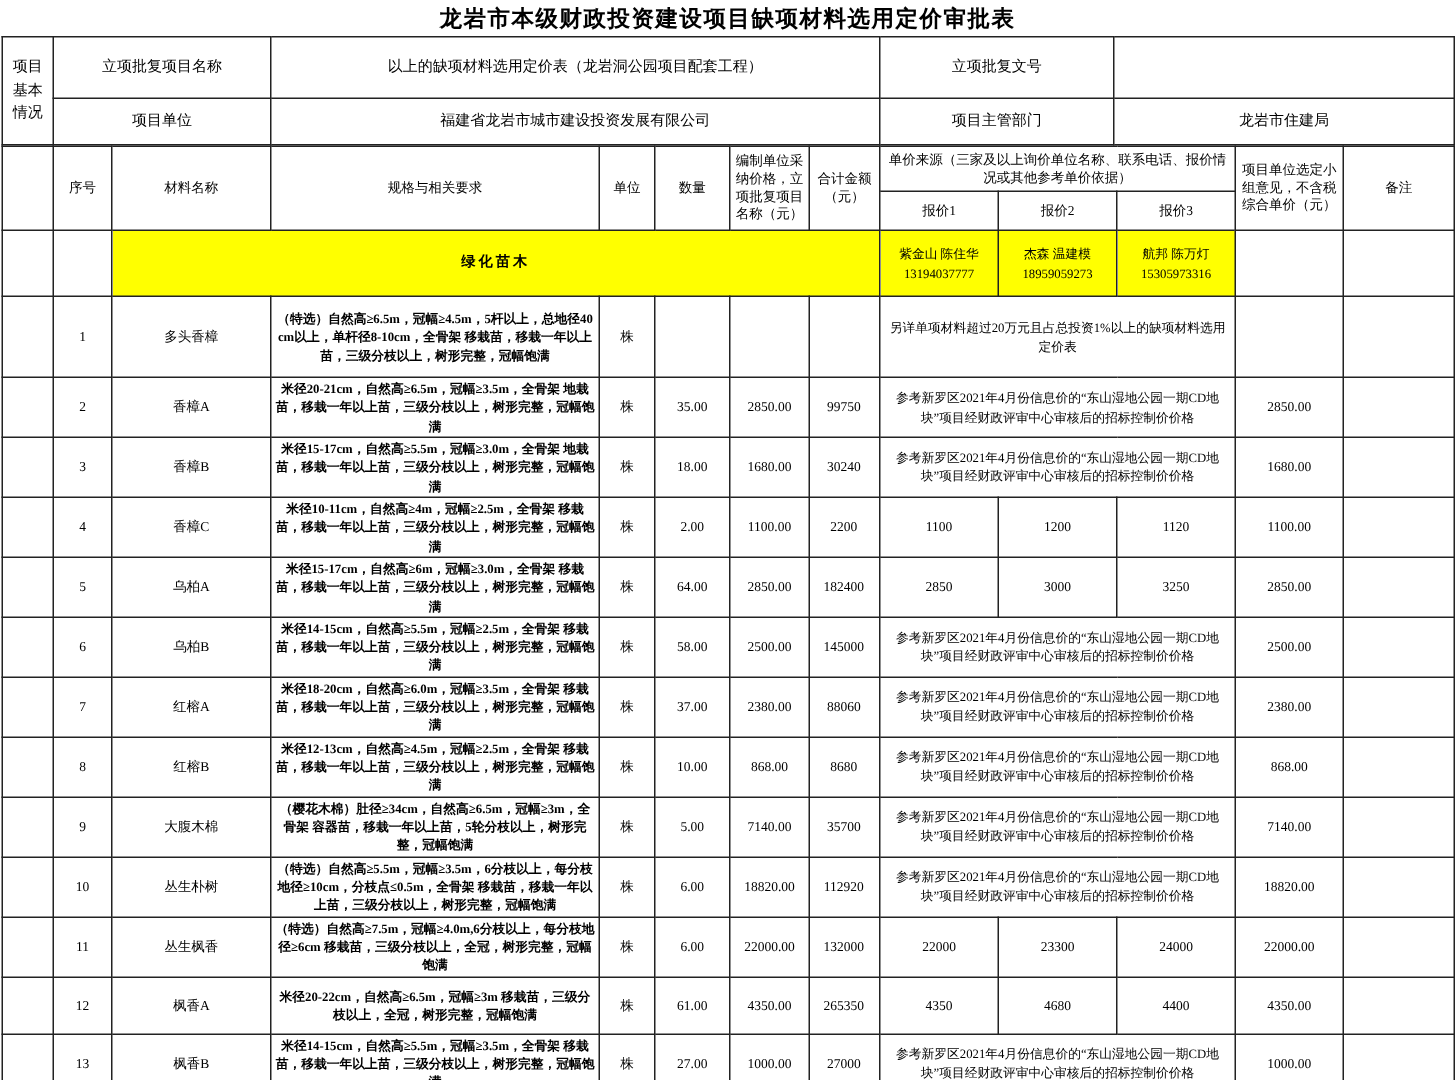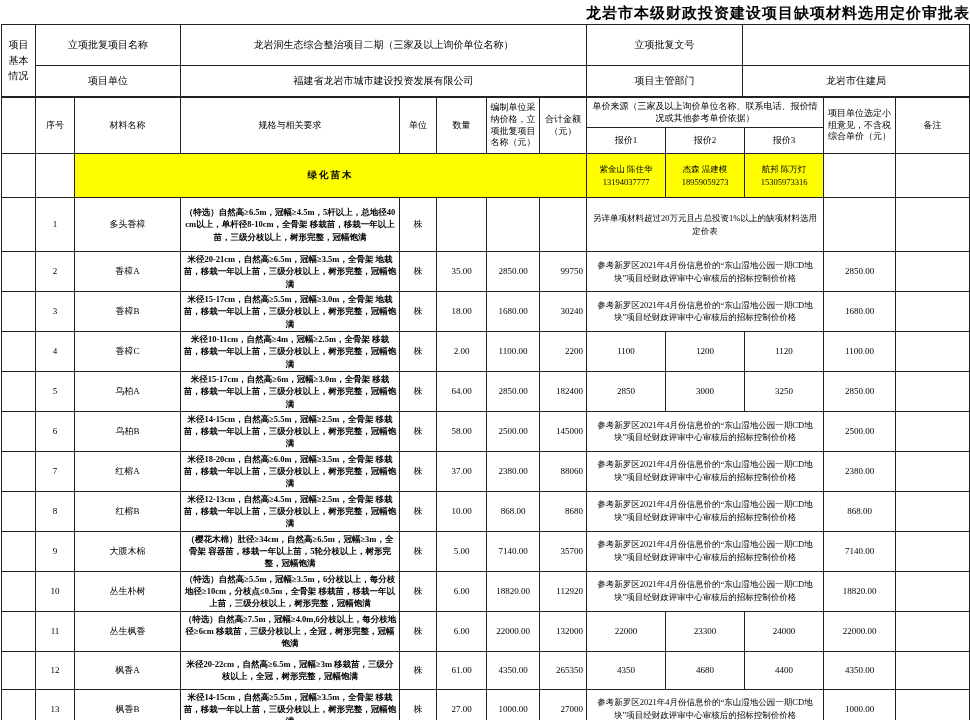--- a/index.html
+++ b/index.html
@@ -1,26 +1,26 @@
 <!DOCTYPE html>
 <html><head>
 <meta charset="utf-8">
 <style>
   html,body{margin:0;padding:0;background:#ffffff;}
   body{font-family:"Liberation Serif","DejaVu Serif",serif;color:#000;}
   .page{width:970px;height:720px;background:#fff;overflow:hidden;position:relative;}
-  .title{height:24px;line-height:26px;text-align:right;font-size:15px;font-weight:bold;letter-spacing:1px;}
+  .title{height:24px;line-height:26px;text-align:center;font-size:15px;font-weight:bold;letter-spacing:1px;}
   table{border-collapse:collapse;table-layout:fixed;margin-left:1px;width:968px;}
   td{border:1px solid #222;font-size:9px;text-align:center;vertical-align:middle;padding:1px 2px;line-height:1.4;overflow:hidden;word-break:break-all;}
   .info td{font-size:10px;}
   .vlabel{font-size:10.5px;line-height:1.55;padding:0 5px;}
   .hdr td{font-size:9px;line-height:1.3;}
   .spec{font-size:8.5px;line-height:1.45;font-weight:bold;}
   .src{font-size:8.5px;line-height:1.5;font-family:Liberation Serif, serif;}
-  .num{text-align:right;padding-right:3px;}
+  .num{padding-right:3px;}
   .yellow{background:#ffff00;}
   .grp{font-size:9.5px;font-weight:bold;letter-spacing:2px;}
   .sup{font-size:8.5px;line-height:1.5;}
 </style>
 </head>
 <body>
 
 <div class="page">
 
   <div class="title">龙岩市本级财政投资建设项目缺项材料选用定价审批表</div>
@@ -30,21 +30,21 @@
         <col style="width:34px">
         <col style="width:145px">
         <col style="width:406px">
         <col style="width:156px">
         <col style="width:227px">
       </colgroup>
     <tbody>
         <tr style="height:41px">
       <td rowspan="2" class="vlabel">项目基本情况</td>
       <td>立项批复项目名称</td>
-      <td>龙岩洞生态综合整治项目二期（三家及以上询价单位名称）</td>
+      <td>以上的缺项材料选用定价表（龙岩洞公园项目配套工程）</td>
       <td>立项批复文号</td>
       <td></td>
     </tr>
     <tr style="height:31px">
       <td>项目单位</td>
       <td>福建省龙岩市城市建设投资发展有限公司</td>
       <td>项目主管部门</td>
       <td>龙岩市住建局</td>
     </tr>
   </tbody>

